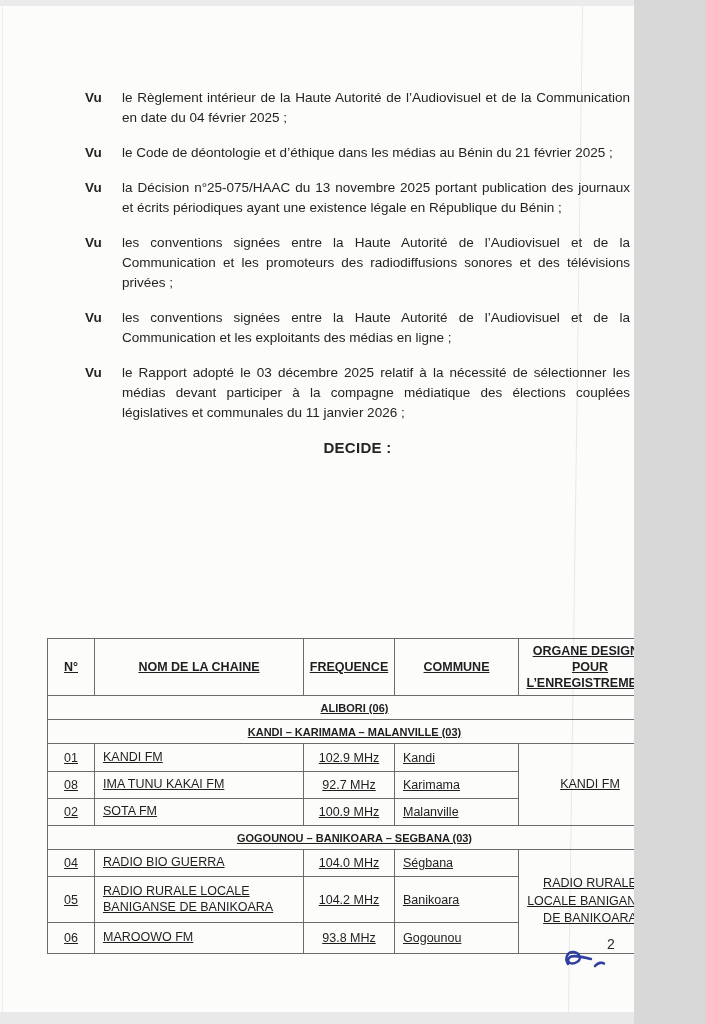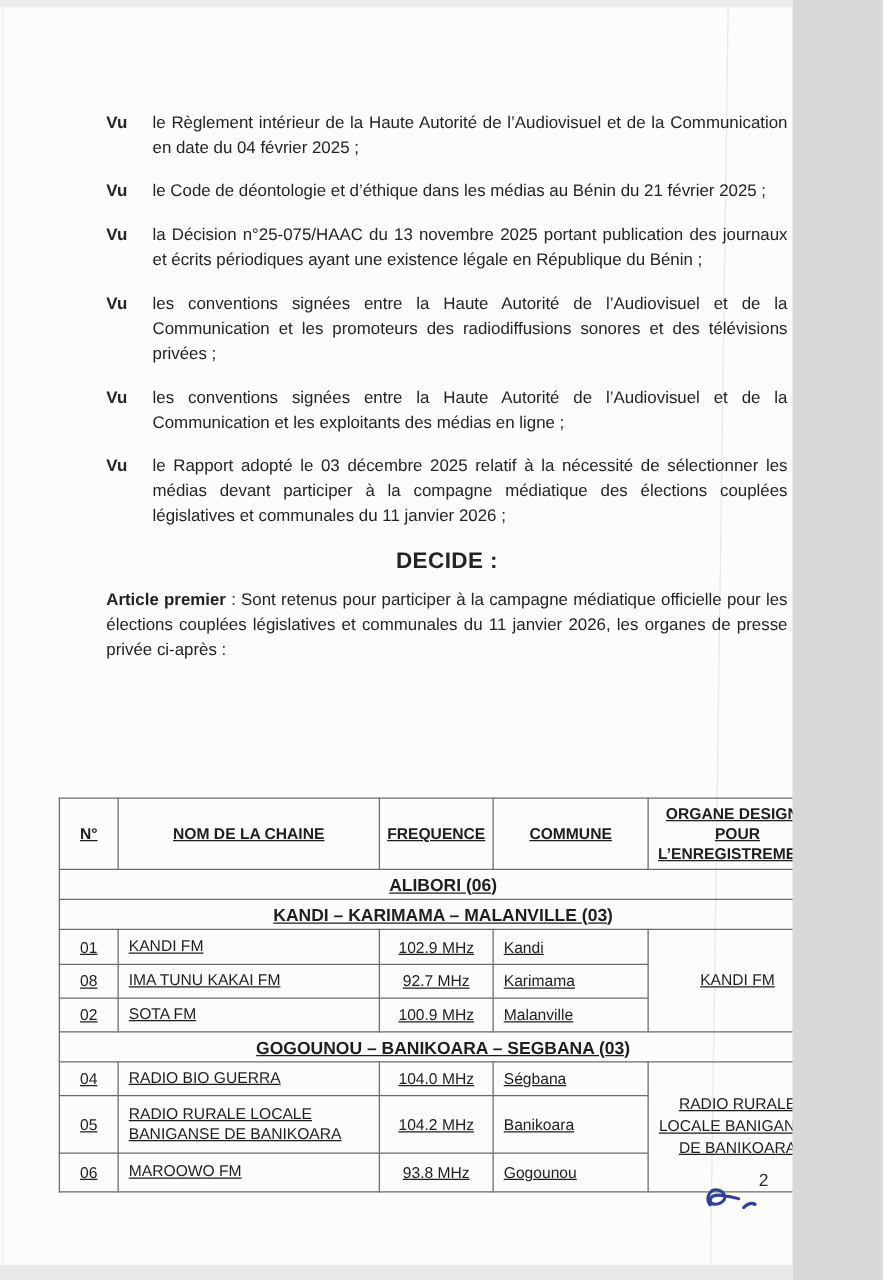--- a/index.html
+++ b/index.html
@@ -21,40 +21,40 @@
 
   .content {
     position:absolute; left:85px; top:88px; width:545px;
     font-size:13.5px; line-height:20px;
   }
   .vu-row { display:flex; align-items:flex-start; margin-bottom:15px; }
   .vu-label { flex:0 0 37px; font-weight:bold; }
   .vu-text { flex:1; text-align:justify; }
 
   .deliberation { font-weight:bold; margin:14px 0 0 37px; }
-  .decide { font-weight:bold; text-align:center; font-size:18px; margin:9px 0 0 0; letter-spacing:0.3px; }
+  .decide { font-weight:bold; text-align:center; font-size:15px; margin:9px 0 0 0; letter-spacing:0.3px; }
   .article { margin:12px 0 0 0; text-align:justify; }
   .article .lbl { font-weight:bold; }
   .bullet-heading { font-weight:bold; text-align:center; margin:13px 0 0 0; }
   .bullet-heading .bullet { margin-right:10px; font-size:14px; }
 
   .station-table {
     position:absolute; left:47px; top:638px;
     border-collapse:collapse; table-layout:fixed; width:614px;
     font-size:12.5px; color:#1e1e1e;
   }
   .station-table th, .station-table td {
     border:1px solid #6b6b6b; vertical-align:middle; padding:1px 3px;
     overflow:hidden;
     text-decoration:underline;
   }
   .station-table thead th {
     font-weight:bold; text-align:center; height:52px; line-height:1.3; padding:2px 4px;
   }
-  .section-row td { font-weight:bold; text-align:center; height:21px; font-size:14px; }
+  .section-row td { font-weight:bold; text-align:center; height:21px; font-size:11px; }
   td.num     { text-align:center; }
   td.name    { padding-left:8px; line-height:1.25; }
   td.freq    { text-align:center; }
   td.commune { padding-left:8px; }
   td.organe  { text-align:center; line-height:1.4; padding:2px 4px; }
   tr.h28 { height:28px; } tr.h27 { height:27px; } tr.h46 { height:46px; } tr.h31 { height:31px; }
 
   .page-number { position:absolute; left:607px; top:936px; font-size:14px; color:#2a2a2a; }
   .signature { position:absolute; left:561px; top:945px; }
 </style>
@@ -91,21 +91,20 @@
       <span class="vu-text">les conventions signées entre la Haute Autorité de l’Audiovisuel et de la Communication et les exploitants des médias en ligne ;</span>
     </div>
     <div class="vu-row">
       <span class="vu-label">Vu</span>
       <span class="vu-text">le Rapport adopté le 03 décembre 2025 relatif à la nécessité de sélectionner les médias devant participer à la compagne médiatique des élections couplées législatives et communales du 11 janvier  2026 ;</span>
     </div>
 
 
     <p class="decide">DECIDE :</p>
 
-    <p class="article"><span class="lbl">Article premier</span><span> : Sont retenus pour participer à la campagne médiatique officielle pour les élections couplées législatives et communales du 11 janvier 2026, les organes de presse privée ci-après :</span></p>
 
   </div>
 
   <table class="station-table">
     <colgroup>
       <col style="width:47px">
         <col style="width:209px">
         <col style="width:91px">
         <col style="width:124px">
         <col style="width:143px">

